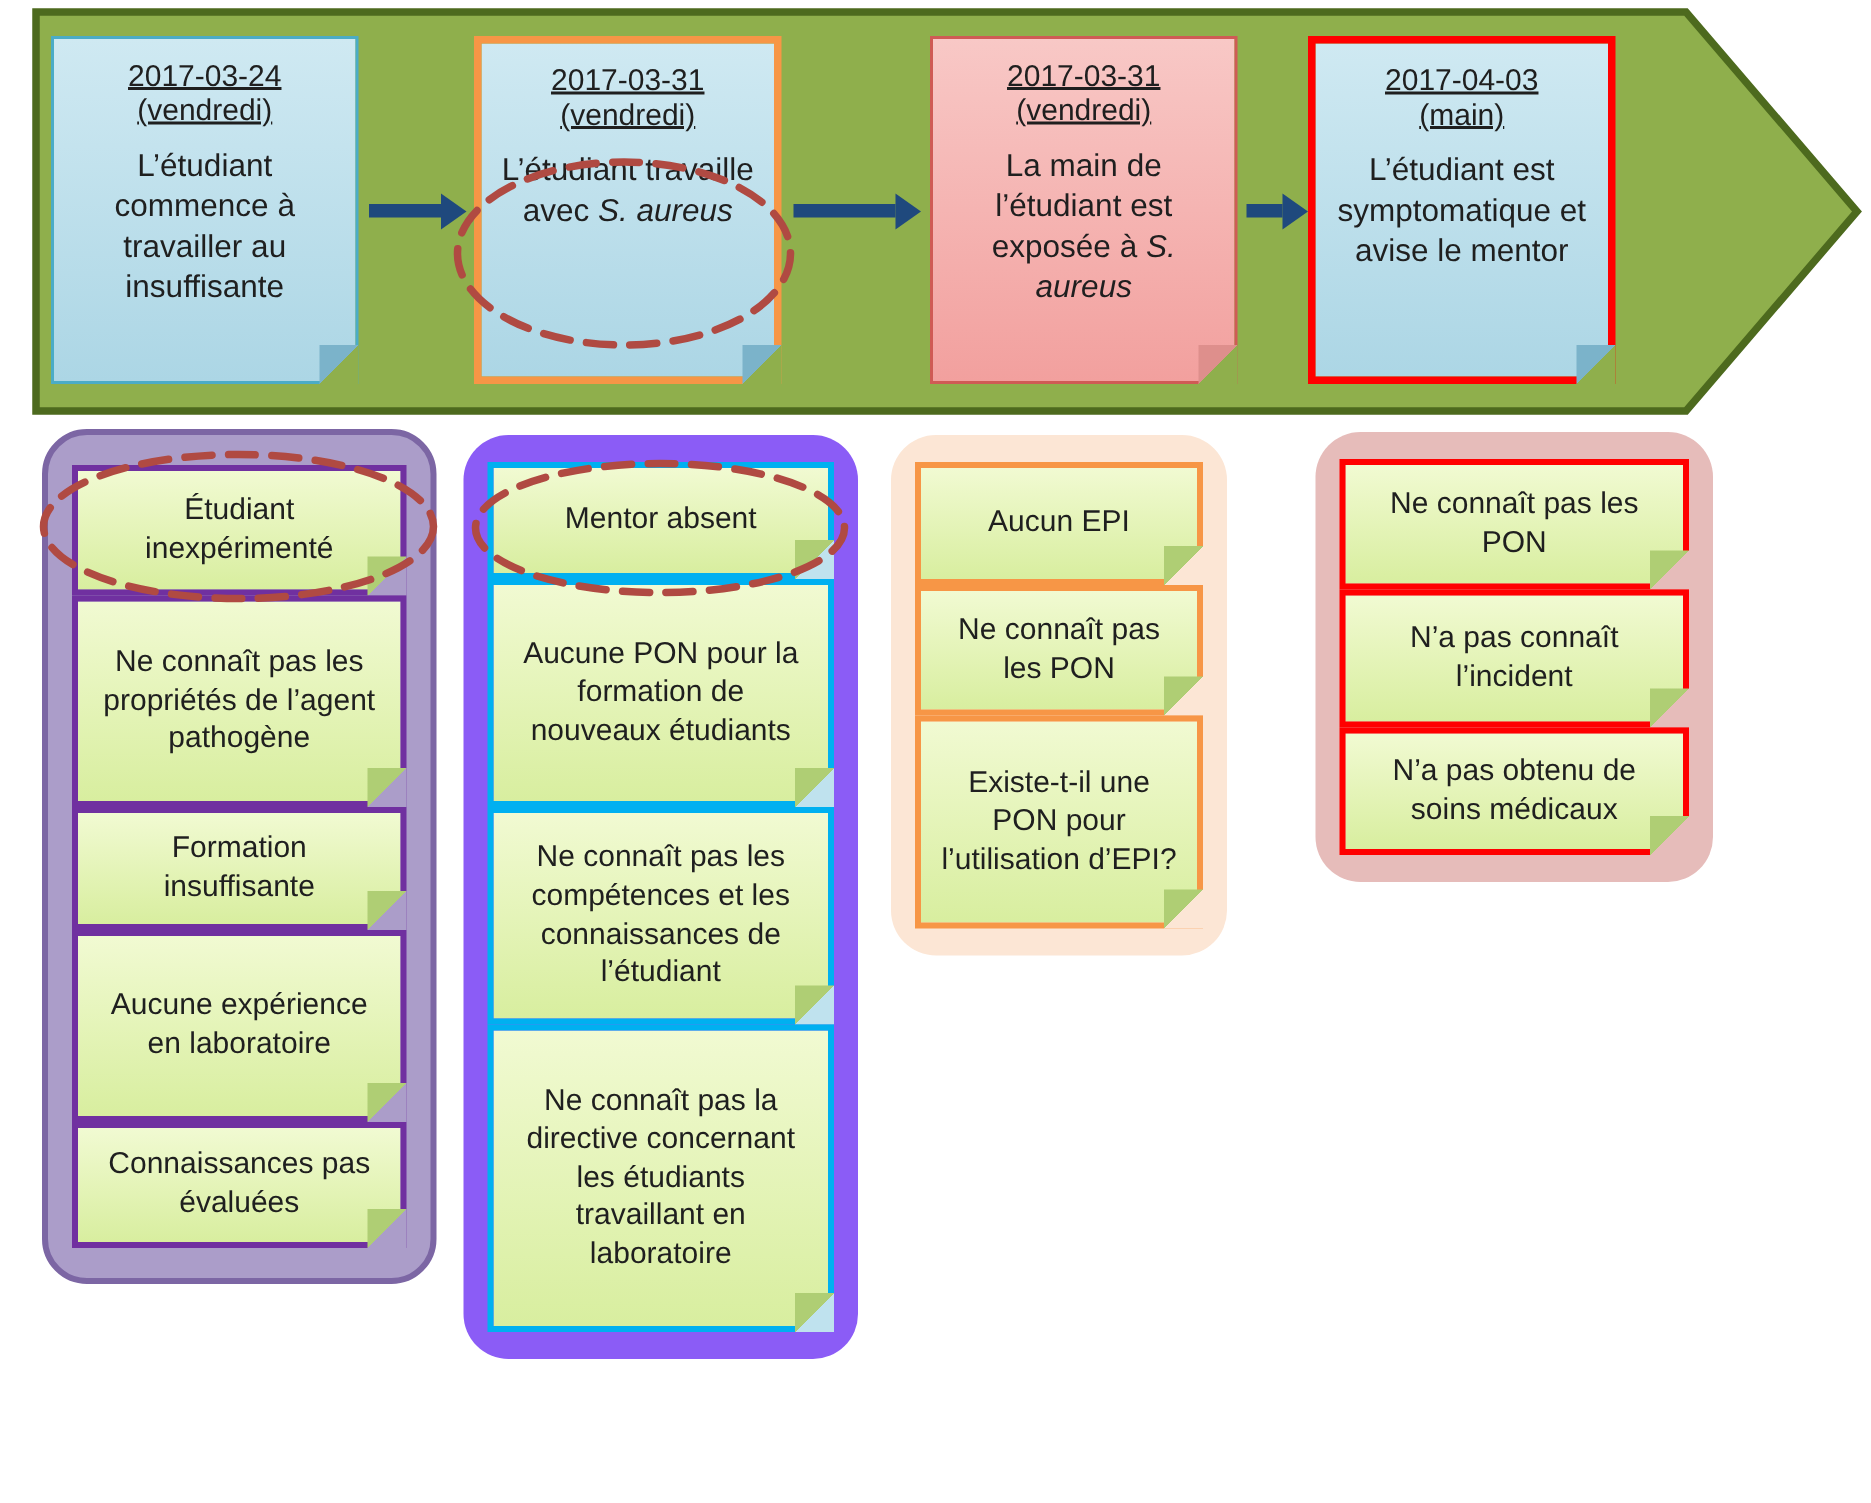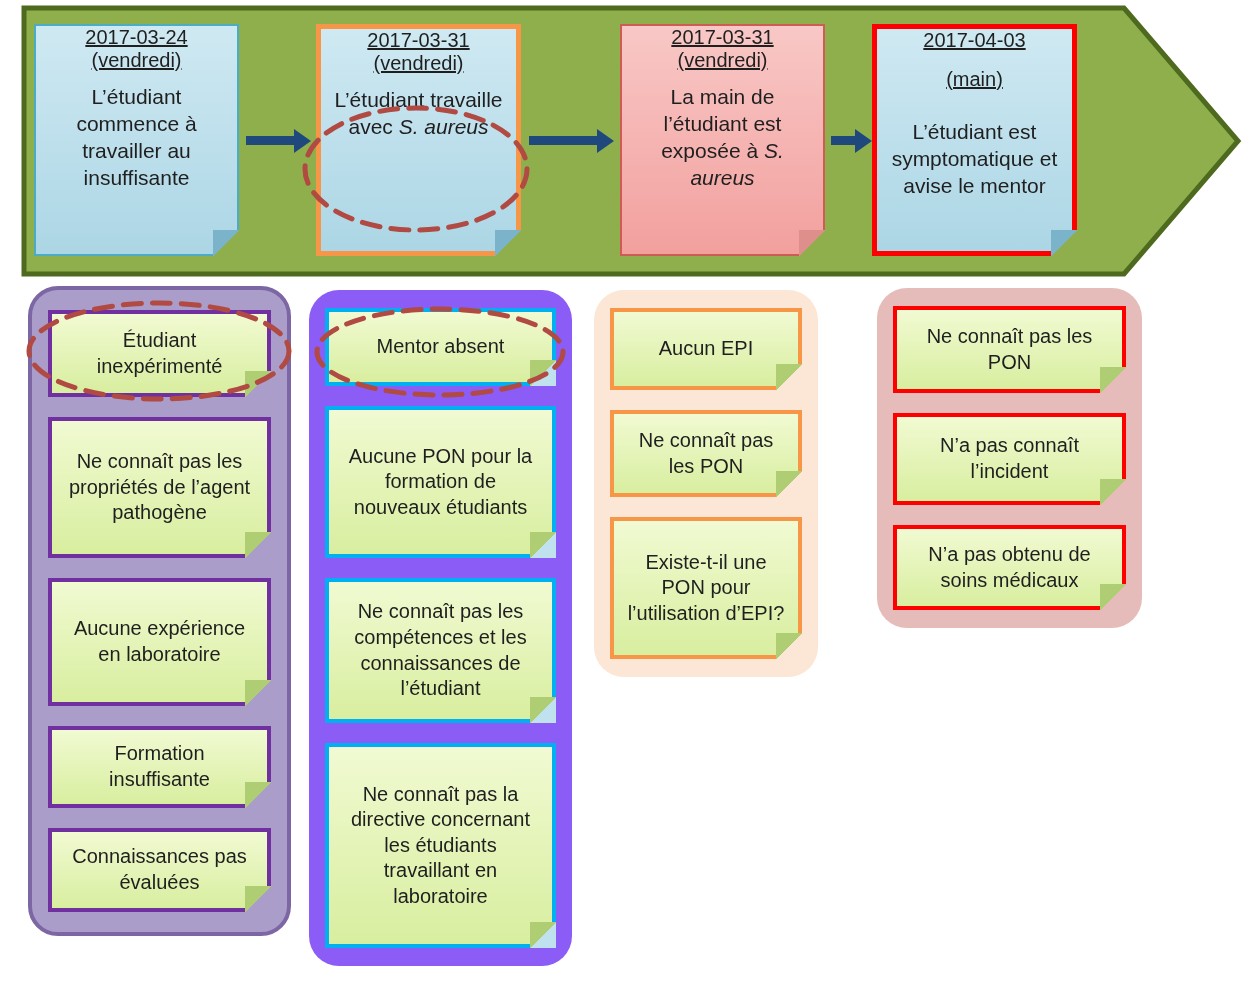--- a/index.html
+++ b/index.html
@@ -7,29 +7,29 @@
     width:1247px;height:1002px;position:relative;overflow:hidden;
     background:#ffffff;color:#1f1f1f;
     font-family:"Liberation Sans", sans-serif;
   }
   
   .banner{position:absolute;left:0;top:0;width:1247px;height:282px;--behind:#8FAF4C;}
   .arrow-bg{position:absolute;left:0;top:0;}
   .tnote{
     position:absolute;top:24px;width:205px;height:232px;box-sizing:border-box;
     display:flex;flex-direction:column;align-items:center;
-    padding:0 8px 8px;text-align:center;
+    padding:14px 8px 8px;text-align:center;
     background:linear-gradient(180deg,#CFE9F2,#ACD6E5);
     --flap:#7BB3CA;
   }
   .tnote.pink{background:linear-gradient(180deg,#F8C8C6,#F2A09E);--flap:#DE8F8C;}
   .b-thin{border:2px solid #4BACC6;}
   .tnote.pink.b-thin{border-color:#CF5B55;}
   .b-orange{border:5px solid #F79646;}
-  .b-red{border:5px solid #FF0000;gap:16px;}
+  .b-red{border:5px solid #FF0000;}
   .tnote .date,.tnote .day{font-size:20px;text-decoration:underline;}
   .tnote .day{margin-bottom:12px;}
   .tnote .body{font-size:21px;line-height:1.28;}
   .species{font-style:italic;}
   .fold{
     position:absolute;right:-4px;bottom:-4px;width:26px;height:26px;
     background:linear-gradient(to top left,var(--behind) 0 49.5%,var(--flap) 50% 100%);
   }
   .b-thin .fold{right:-2px;bottom:-2px;}
   .b-orange .fold,.b-red .fold{right:-5px;bottom:-5px;}
@@ -39,21 +39,21 @@
     content:"";position:absolute;right:-17px;top:50%;transform:translateY(-50%);
     width:0;height:0;border-left:17px solid #1F497D;
     border-top:12px solid transparent;border-bottom:12px solid transparent;
   }
   .conn1{left:246px;width:48px;}
   .conn2{left:529px;width:68px;}
   .conn3{left:831px;width:24px;}
   
   .panel{
     position:absolute;box-sizing:border-box;border-radius:30px;
-    padding:18px 16px;display:flex;flex-direction:column;gap:20px;
+    padding:18px 16px;display:flex;flex-direction:column;
   }
   .panel.purple{left:28px;top:286px;width:263px;background:#AB9DC9;border:4px solid #7C66A4;--behind:#AB9DC9;--bd:#7030A0;padding:20px 16px;}
   .panel.blue{left:309px;top:290px;width:263px;background:#8b5cf6;--behind:#BFE2EE;--bd:#00B0F0;}
   .panel.orange{left:594px;top:290px;width:224px;background:#FCE6D5;--behind:#FCE6D5;--bd:#F79646;}
   .panel.rose{left:877px;top:288px;width:265px;background:#E6BCBA;--behind:#E6BCBA;--bd:#FF0000;}
   .cnote{
     position:relative;box-sizing:border-box;border:4px solid var(--bd);
     background:linear-gradient(180deg,#F1FAD2,#D8EE9F);--flap:#AFCE74;
     display:flex;align-items:center;justify-content:center;
     text-align:center;font-size:20px;line-height:1.28;padding:8px 10px;
@@ -114,26 +114,26 @@
 
   <div class="panel purple">
     <div class="cnote" style="min-height:87px">
       <span>Étudiant inexpérimenté</span>
       <i class="fold"></i>
     </div>
     <div class="cnote" style="min-height:141px">
       <span>Ne connaît pas les propriétés de l’agent pathogène</span>
       <i class="fold"></i>
     </div>
+    <div class="cnote" style="min-height:82px">
+      <span>Formation insuffisante</span>
+      <i class="fold"></i>
+    </div>
     <div class="cnote" style="min-height:128px">
       <span>Aucune expérience en laboratoire</span>
-      <i class="fold"></i>
-    </div>
-    <div class="cnote" style="min-height:82px">
-      <span>Formation insuffisante</span>
       <i class="fold"></i>
     </div>
     <div class="cnote" style="min-height:84px">
       <span>Connaissances pas évaluées</span>
       <i class="fold"></i>
     </div>
   </div>
 
   <div class="panel blue">
     <div class="cnote" style="min-height:78px">

